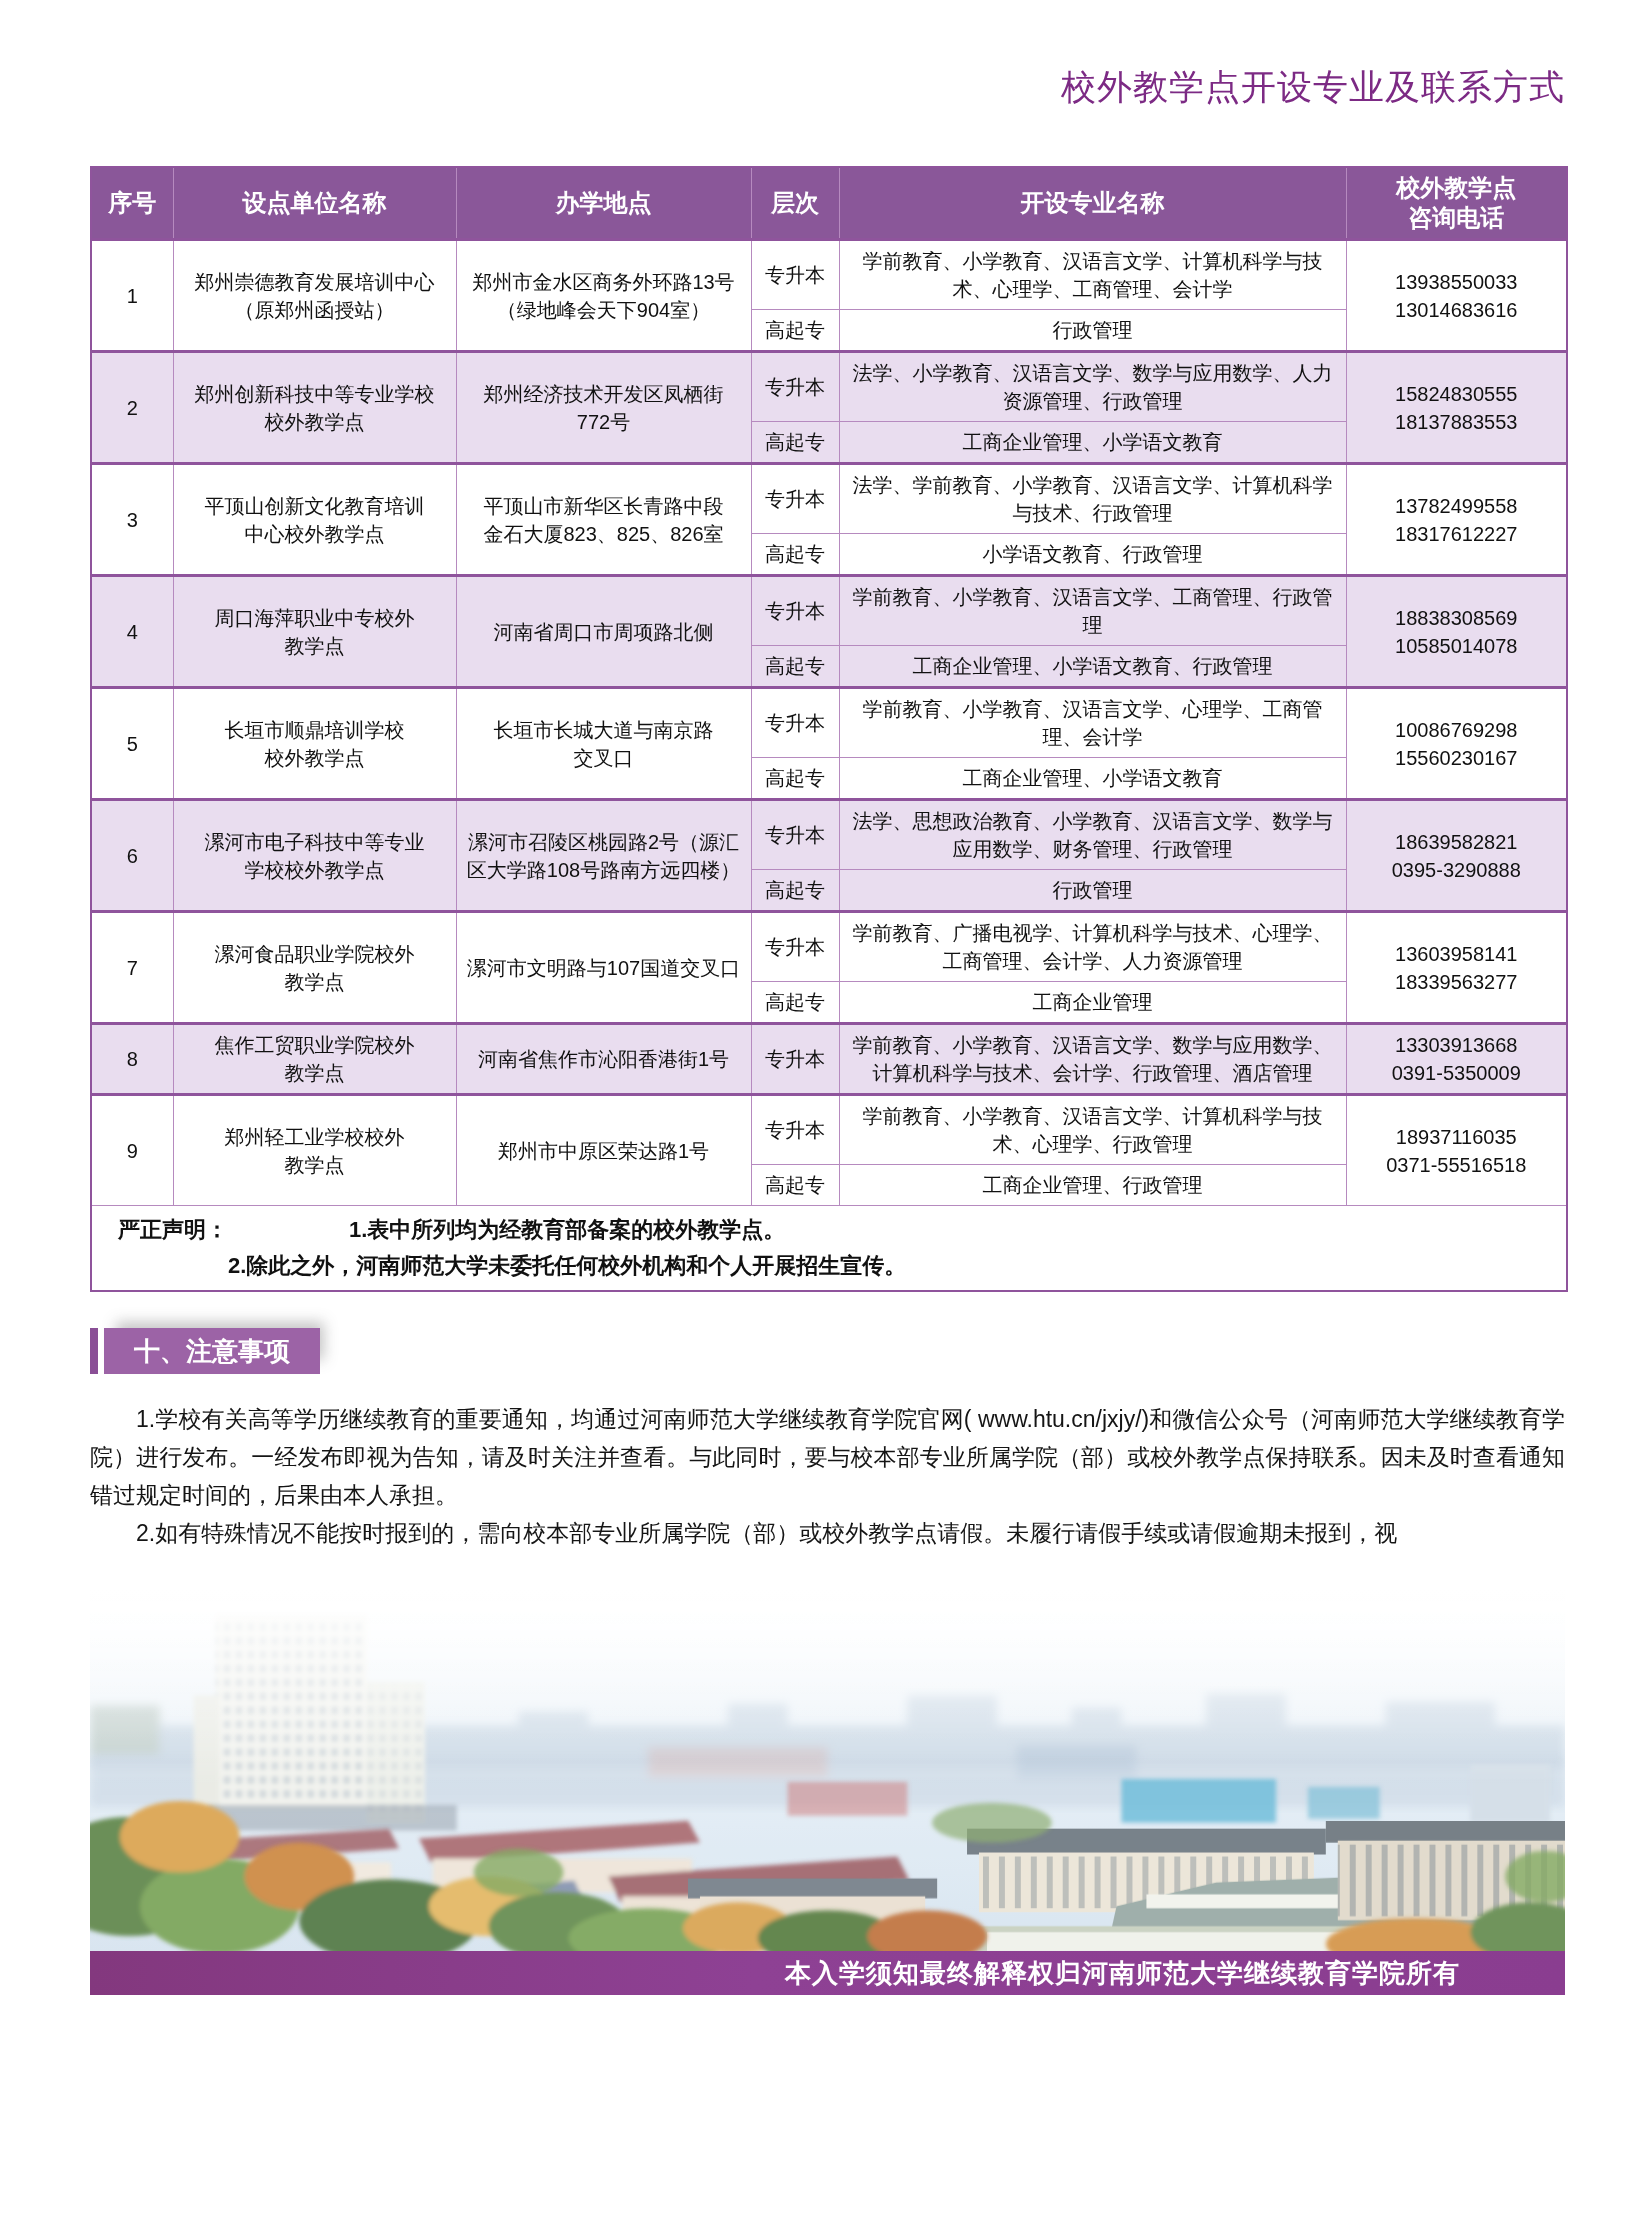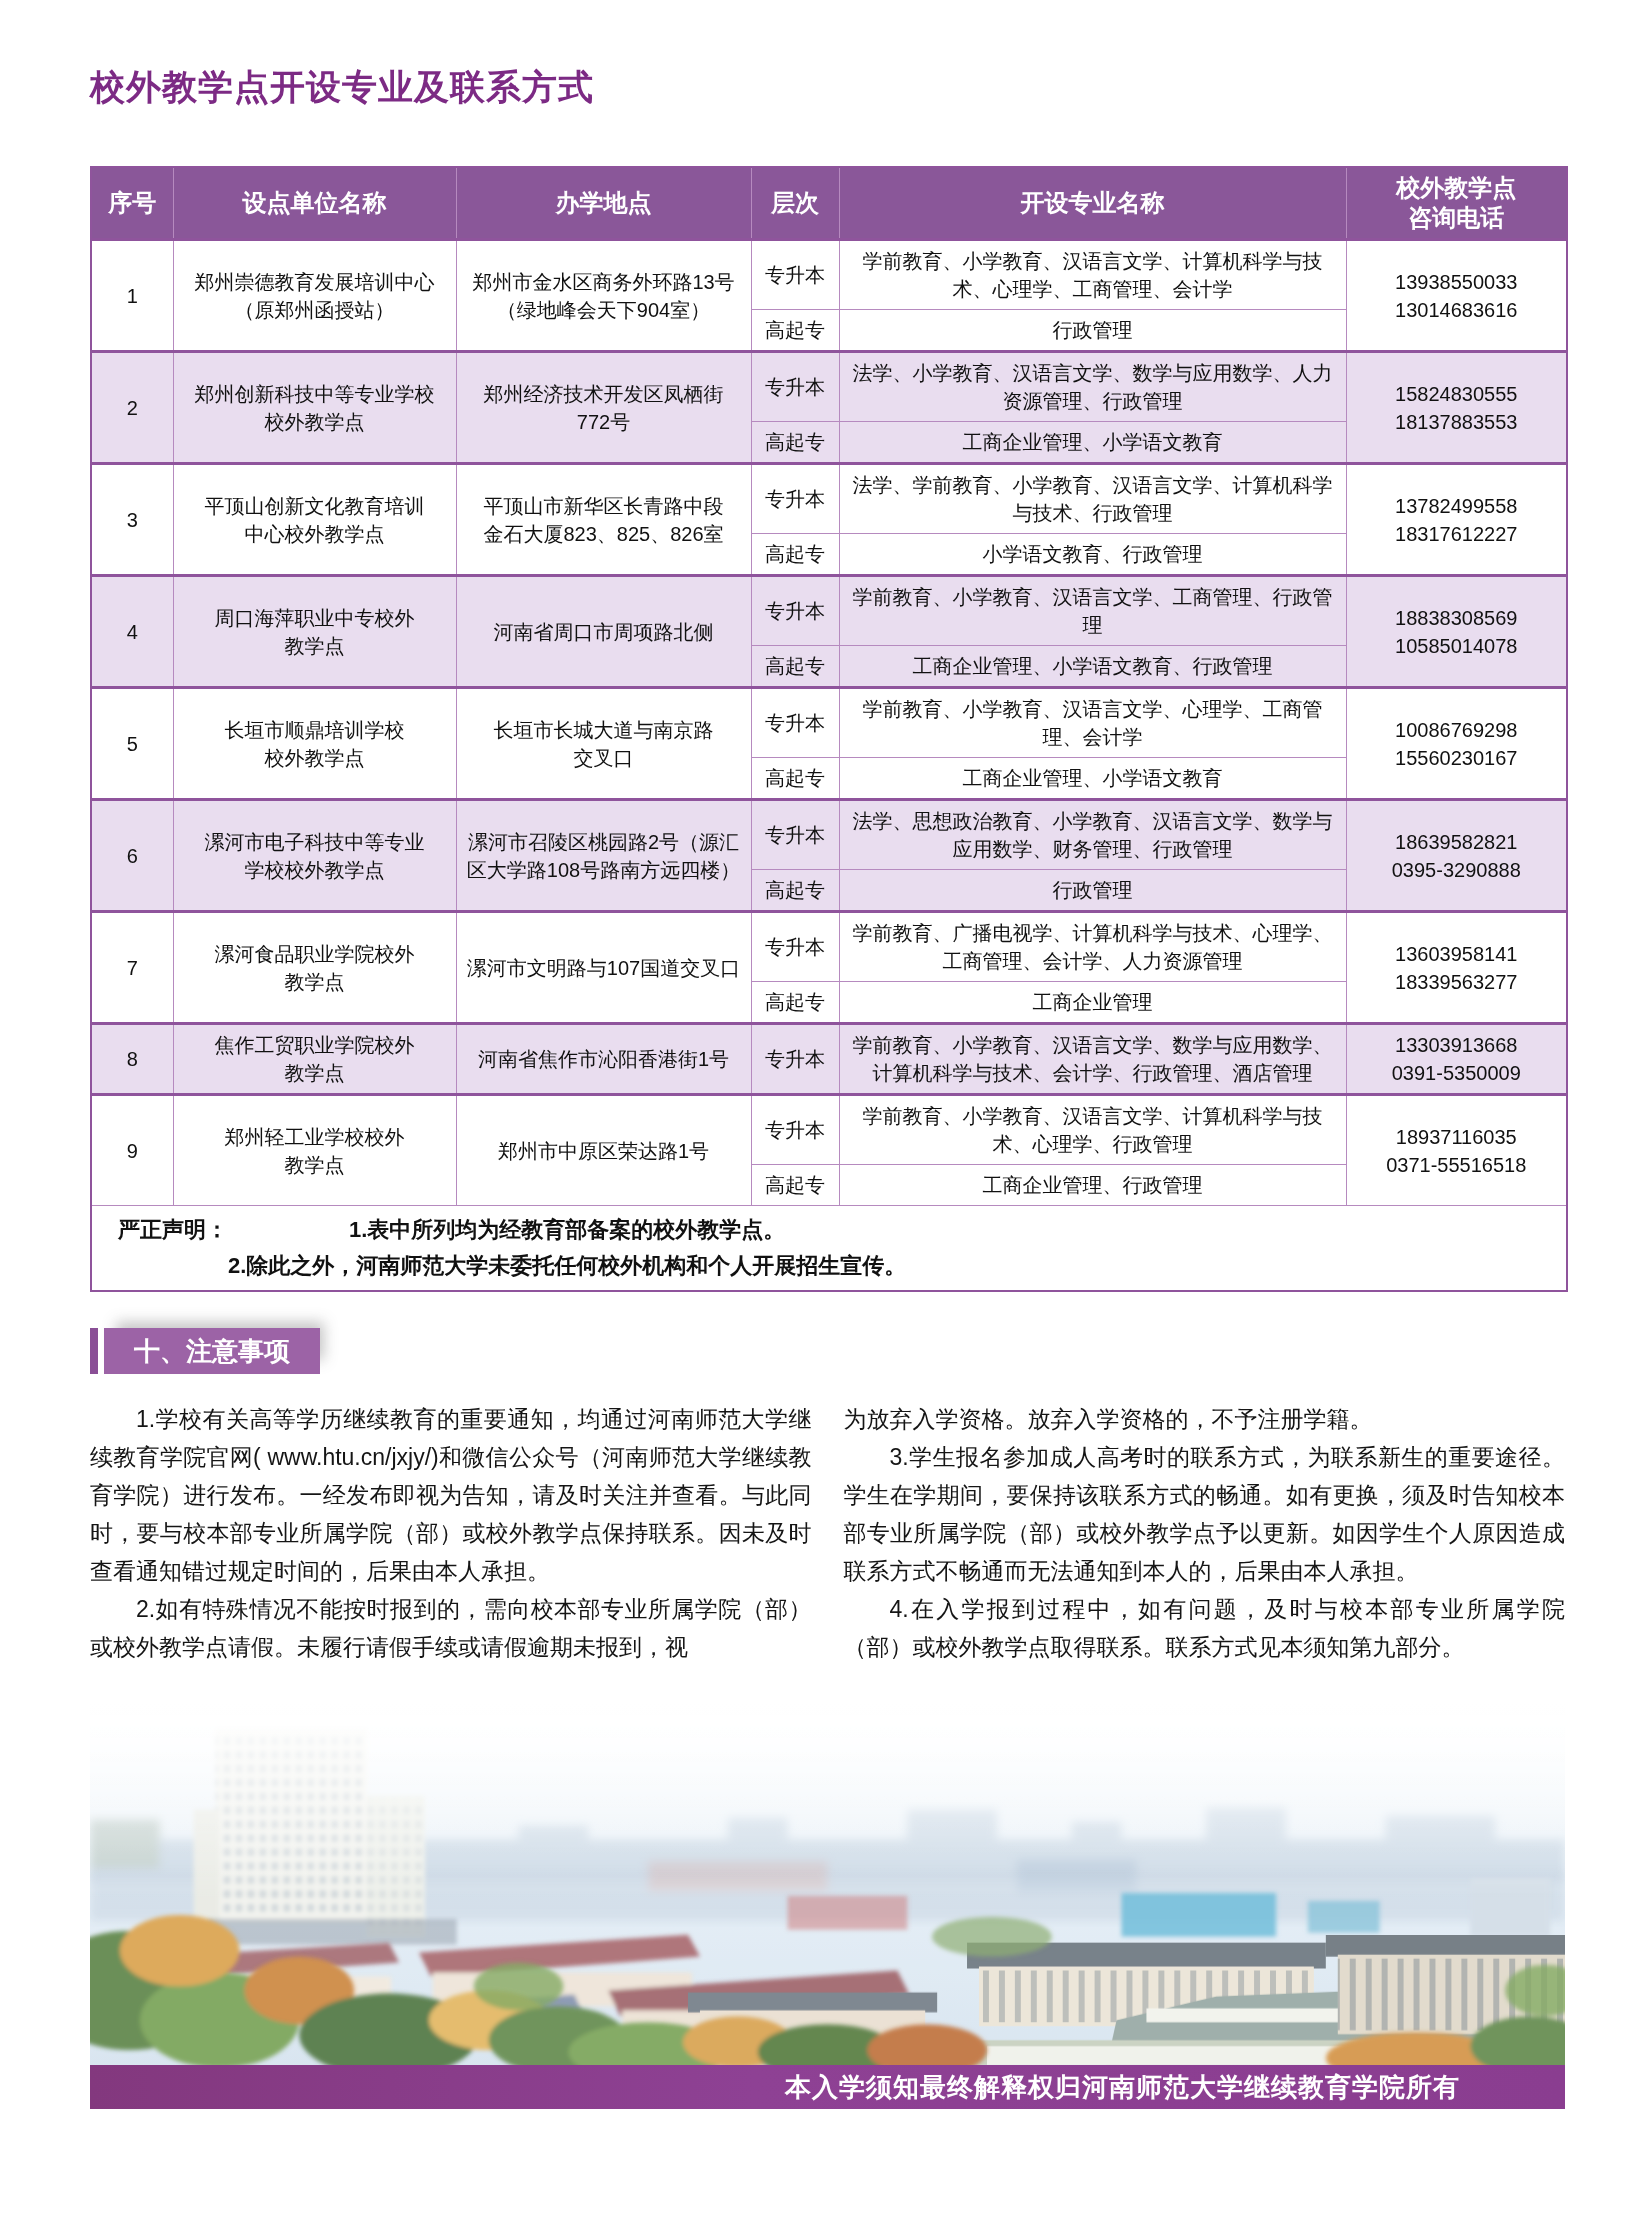--- a/index.html
+++ b/index.html
@@ -14,22 +14,22 @@
   *{box-sizing:border-box;}
   html,body{margin:0;padding:0;background:#ffffff;}
   body{
     width:1646px;height:2233px;overflow:hidden;
     font-family:"Liberation Sans","DejaVu Sans",sans-serif;
     color:#111;
   }
   .content{width:1475px;margin-left:90px;}
   .page-title{
     margin-top:64px;
-    text-align:left;
-    font-size:35px;font-weight:bold;color:var(--title-purple);
+    text-align:right;
+    font-size:35px;font-weight:normal;color:var(--title-purple);
     letter-spacing:1px;line-height:46px;
   }
   
   table.majors{
     margin-top:56px;width:1475px;table-layout:fixed;
     border-collapse:collapse;border:2px solid var(--heavy);
   }
   col.c1{width:82px}col.c2{width:283px}col.c3{width:295px}
   col.c4{width:88px}col.c5{width:507px}col.c6{width:221px}
   table.majors th{
@@ -282,25 +282,20 @@
 
   <div class="notice-head">
     <span class="accent-bar"></span>
     <span class="head-box">十、注意事项</span>
   </div>
 
   <div class="notice-cols">
     <div class="ncol">
       <p class="indent">1.学校有关高等学历继续教育的重要通知，均通过河南师范大学继续教育学院官网( www.htu.cn/jxjy/)和微信公众号（河南师范大学继续教育学院）进行发布。一经发布即视为告知，请及时关注并查看。与此同时，要与校本部专业所属学院（部）或校外教学点保持联系。因未及时查看通知错过规定时间的，后果由本人承担。</p>
       <p class="indent">2.如有特殊情况不能按时报到的，需向校本部专业所属学院（部）或校外教学点请假。未履行请假手续或请假逾期未报到，视</p>
-    </div>
-    <div class="ncol">
-      <p>为放弃入学资格。放弃入学资格的，不予注册学籍。</p>
-      <p class="indent">3.学生报名参加成人高考时的联系方式，为联系新生的重要途径。学生在学期间，要保持该联系方式的畅通。如有更换，须及时告知校本部专业所属学院（部）或校外教学点予以更新。如因学生个人原因造成联系方式不畅通而无法通知到本人的，后果由本人承担。</p>
-      <p class="indent">4.在入学报到过程中，如有问题，及时与校本部专业所属学院（部）或校外教学点取得联系。联系方式见本须知第九部分。</p>
     </div>
   </div>
 
   <div class="photo">
     <svg viewBox="0 0 1480 375" preserveAspectRatio="none" aria-hidden="true">
       <defs>
         <linearGradient id="sky" x1="0" y1="0" x2="0" y2="1">
           <stop offset="0" stop-color="#ffffff"></stop>
           <stop offset=".45" stop-color="#e4eef6"></stop>
           <stop offset="1" stop-color="#d2e1ee"></stop>

